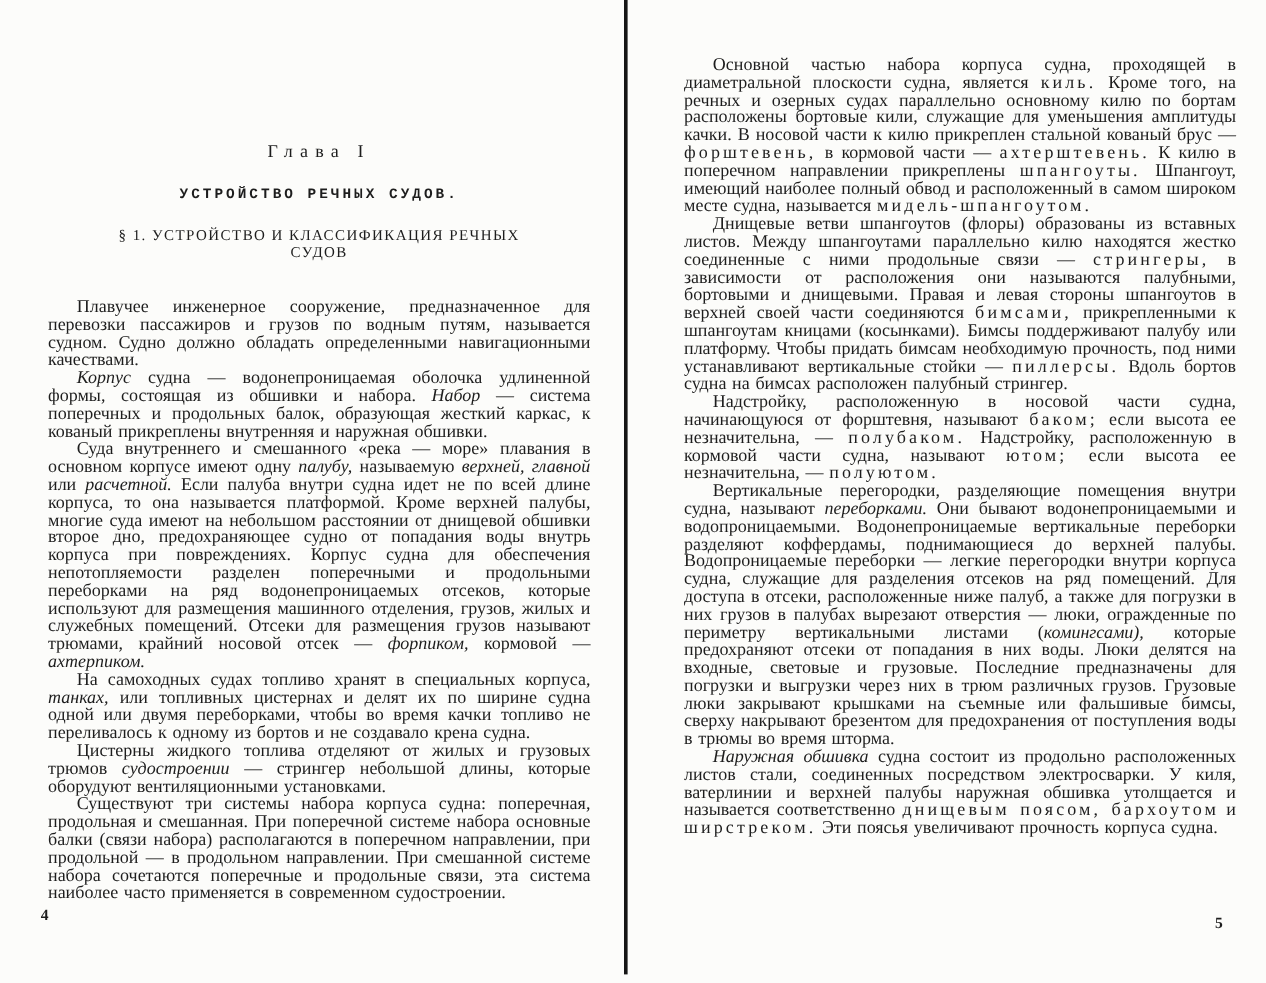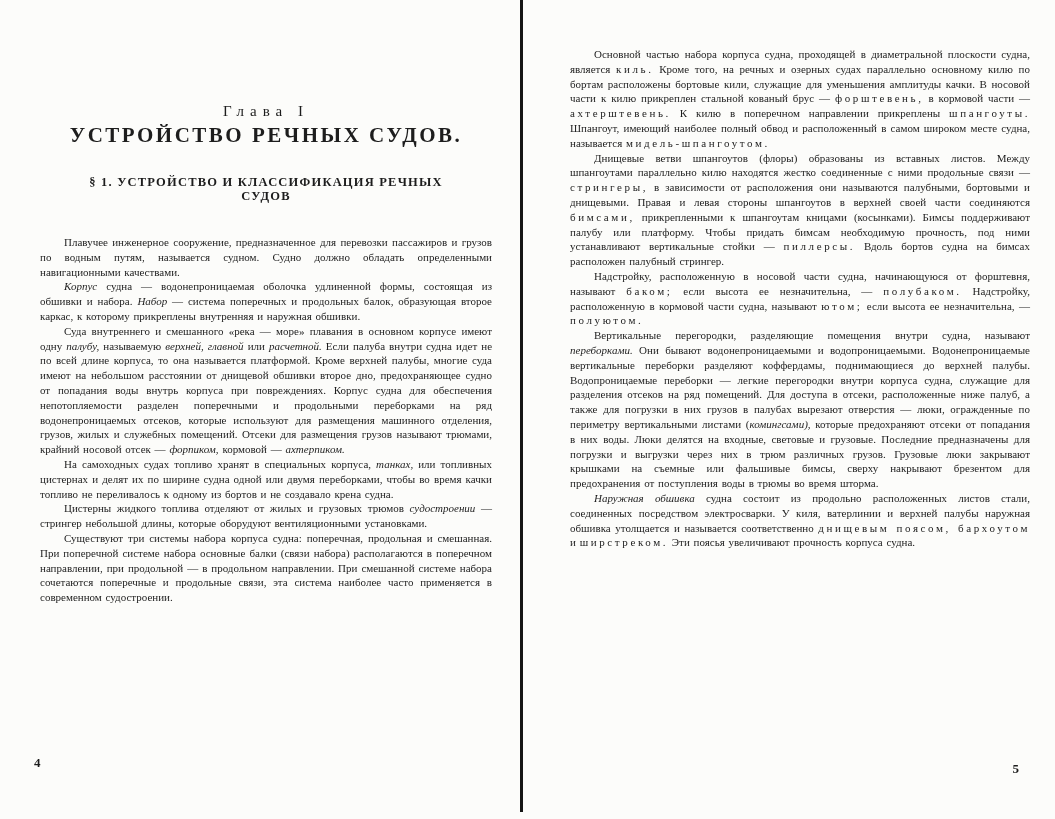--- a/index.html
+++ b/index.html
@@ -15,51 +15,52 @@
   .spread { position: relative; width: 1055px; height: 819px; }
 
   .gutter {
     position: absolute;
     left: 520px; top: 0;
     width: 3px; height: 812px;
     background: #151515;
   }
 
   .page { position: absolute; top: 0; height: 819px; box-sizing: border-box; }
-  .page-left  { left: 0;    width: 520px; padding: 0 28px 0 40px; }
+  .page-left  { left: 0;    width: 520px; padding: 16px 28px 0 40px; }
   .page-right { left: 523px; width: 532px; padding: 0 25px 0 47px; }
 
   .chapter-head { padding-top: 103px; text-align: center; }
   .chapter-label {
     font-size: 15px;
     letter-spacing: 6px;
     font-weight: normal;
   }
   .chapter-title {
-    margin-top: 7px;
-    font-size: 21px;
+    margin-top: 18px;
+    font-size: 12px;
     font-weight: bold;
     letter-spacing: 2.5px;
     line-height: 17px;
+    font-family: Liberation Mono, monospace;
   }
   .section-head {
-    margin-top: 31px;
+    margin-top: 18px;
     font-size: 12.5px;
-    font-weight: bold;
+    font-weight: normal;
     letter-spacing: 1.2px;
     line-height: 14px;
   }
 
   .body-text { text-align: justify; }
   .page-left  .body-text { margin-top: 32px; }
   .page-right .body-text { padding-top: 47px; }
 
   p.para {
     margin: 0;
-    font-size: 11px;
+    font-size: 15px;
     line-height: 14.8px;
     text-indent: 24px;
     word-spacing: 1px;
   }
   .it { font-style: italic; }
   .sp { letter-spacing: 2.6px; }
 
   .page-num {
     position: absolute;
     font-size: 13px;
@@ -79,21 +80,21 @@
       <div class="chapter-title">
         <span>УСТРОЙСТВО РЕЧНЫХ СУДОВ.</span><br>
       </div>
       <div class="section-head">
         <span>§ 1. УСТРОЙСТВО И КЛАССИФИКАЦИЯ РЕЧНЫХ</span><br>
         <span>СУДОВ</span>
       </div>
     </div>
     <div class="body-text" id="left-body">
         <p class="para"><span class="">Плавучее инженерное сооружение, предназначенное для перевозки пассажиров и грузов по водным путям, называется судном. Судно должно обладать определенными навигационными качествами.</span></p>
-        <p class="para"><span class="it">Корпус</span><span class=""> судна — водонепроницаемая оболочка удлиненной формы, состоящая из обшивки и набора. </span><span class="it">Набор</span><span class=""> — система поперечных и продольных балок, образующая второе каркас, к которому прикреплены внутренняя и наружная обшивки.</span></p>
+        <p class="para"><span class="it">Корпус</span><span class=""> судна — водонепроницаемая оболочка удлиненной формы, состоящая из обшивки и набора. </span><span class="it">Набор</span><span class=""> — система поперечных и продольных балок, образующая жесткий каркас, к кованый прикреплены внутренняя и наружная обшивки.</span></p>
         <p class="para"><span class="">Суда внутреннего и смешанного «река — море» плавания в основном корпусе имеют одну </span><span class="it">палубу,</span><span class=""> называемую </span><span class="it">верхней, главной</span><span class=""> или </span><span class="it">расчетной.</span><span class=""> Если палуба внутри судна идет не по всей длине корпуса, то она называется платформой. Кроме верхней палубы, многие суда имеют на небольшом расстоянии от днищевой обшивки второе дно, предохраняющее судно от попадания воды внутрь корпуса при повреждениях. Корпус судна для обеспечения непотопляемости разделен поперечными и продольными переборками на ряд водонепроницаемых отсеков, которые используют для размещения машинного отделения, грузов, жилых и служебных помещений. Отсеки для размещения грузов называют трюмами, крайний носовой отсек — </span><span class="it">форпиком,</span><span class=""> кормовой — </span><span class="it">ахтерпиком.</span></p>
         <p class="para"><span class="">На самоходных судах топливо хранят в специальных корпуса, </span><span class="it">танках,</span><span class=""> или топливных цистернах и делят их по ширине судна одной или двумя переборками, чтобы во время качки топливо не переливалось к одному из бортов и не создавало крена судна.</span></p>
         <p class="para"><span class="">Цистерны жидкого топлива отделяют от жилых и грузовых трюмов </span><span class="it">судостроении</span><span class=""> — стрингер небольшой длины, которые оборудуют вентиляционными установками.</span></p>
         <p class="para"><span class="">Существуют три системы набора корпуса судна: поперечная, продольная и смешанная. При поперечной системе набора основные балки (связи набора) располагаются в поперечном направлении, при продольной — в продольном направлении. При смешанной системе набора сочетаются поперечные и продольные связи, эта система наиболее часто применяется в современном судостроении.</span></p>
       </div>
     <div class="page-num page-num-left">4</div>
   </div>
 
   <div class="gutter"></div>
 

